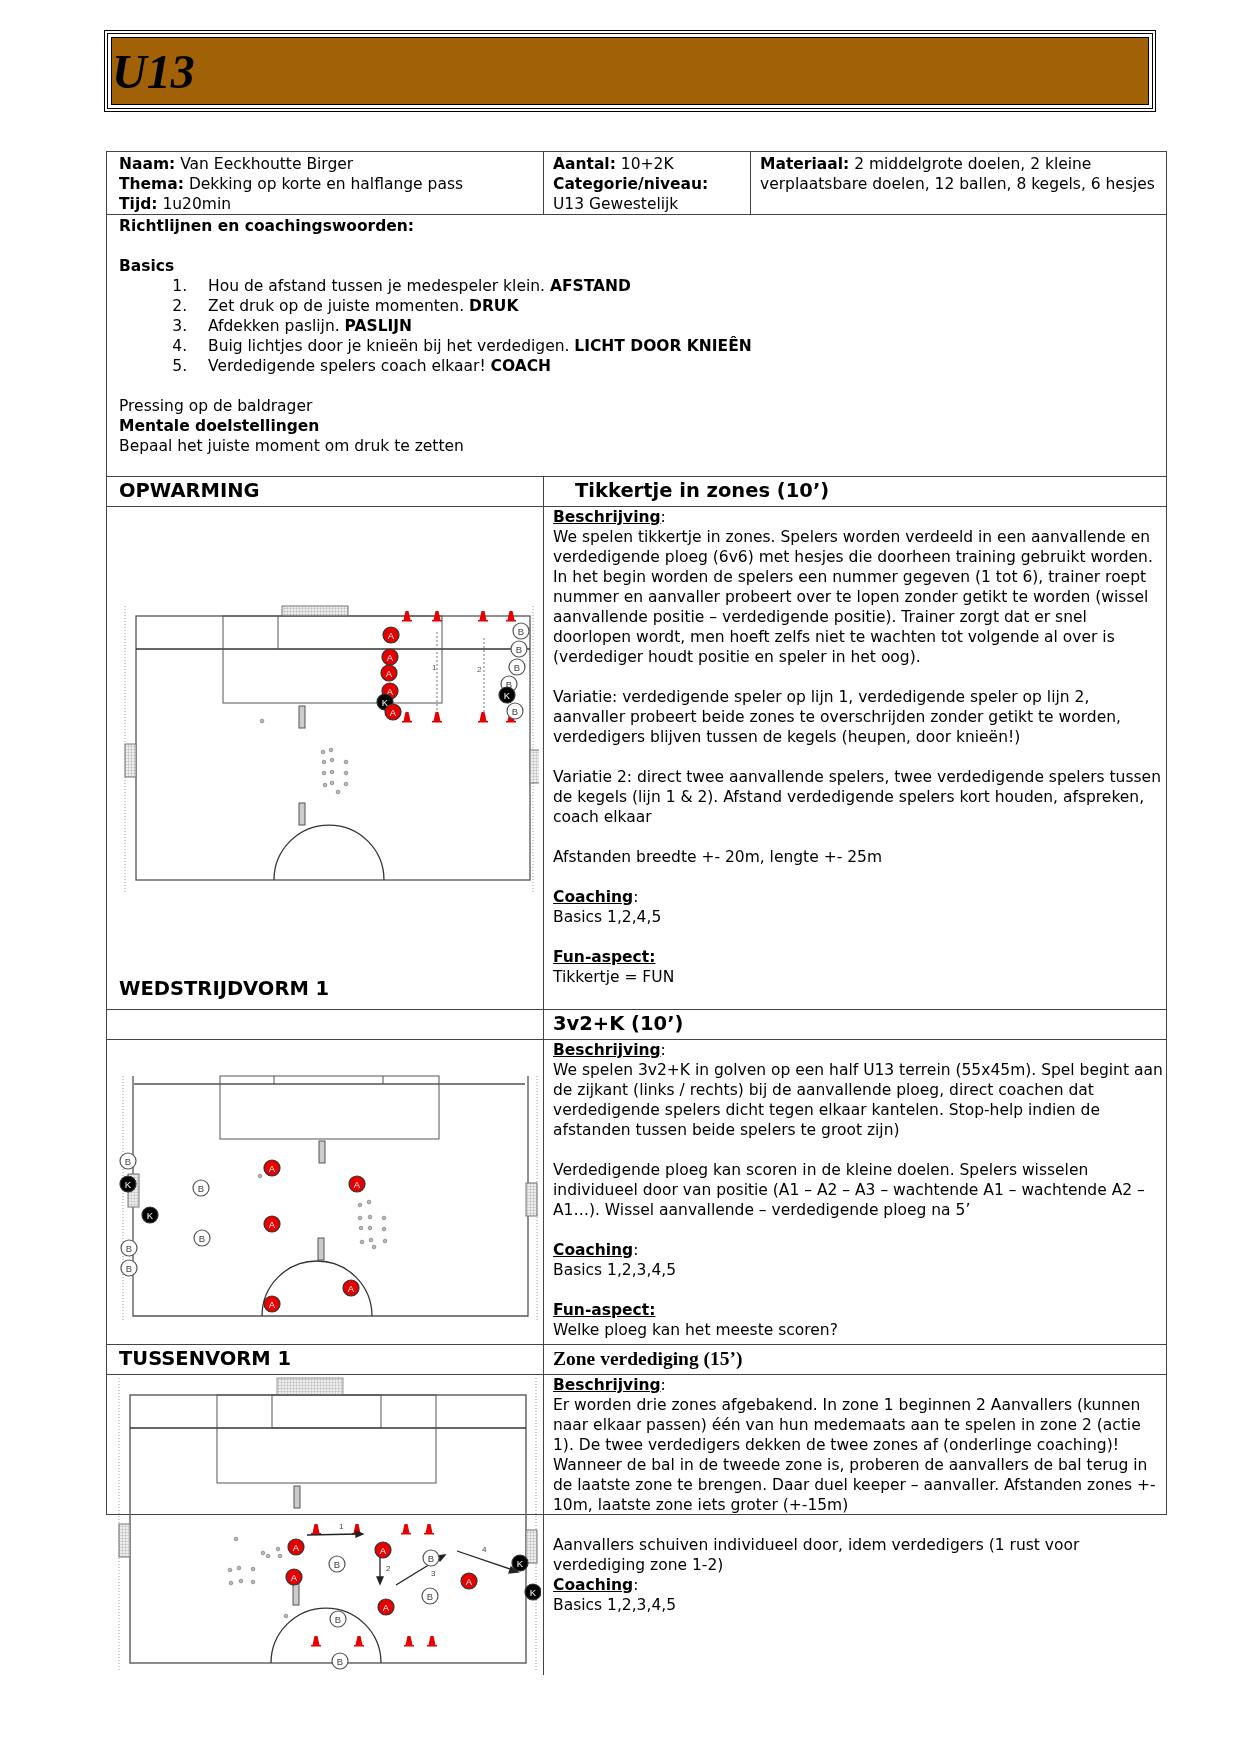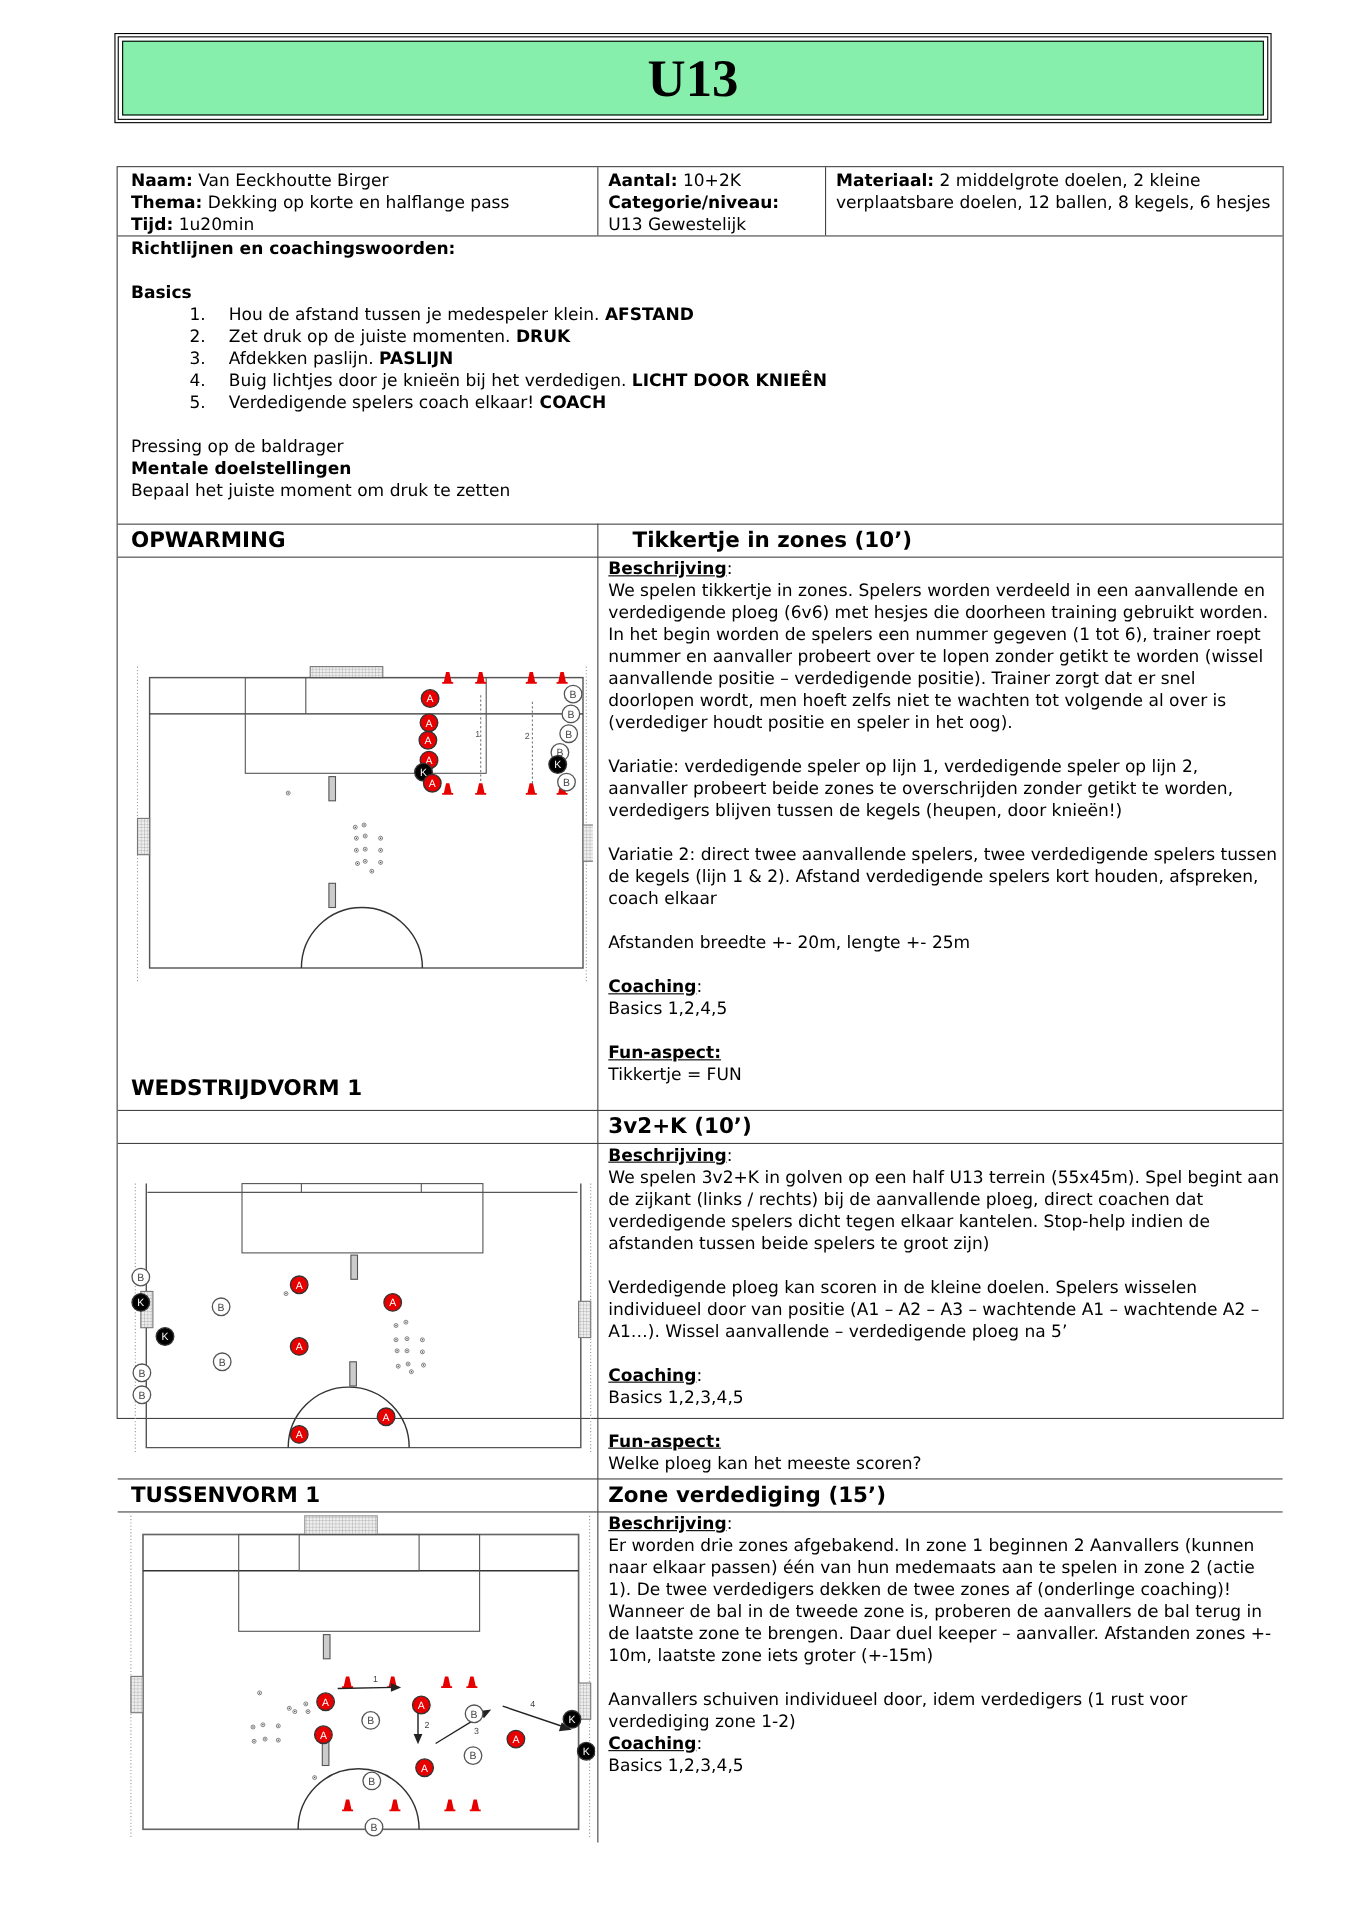--- a/index.html
+++ b/index.html
@@ -1,20 +1,20 @@
 <!DOCTYPE html>
 <html><head>
 <meta charset="utf-8">
 <style>
   html, body { margin:0; padding:0; background:#fff; }
   body { width:1241px; height:1754px; position:relative; font-family:"DejaVu Sans", sans-serif; color:#000; }
   .title-box { position:absolute; left:104px; top:30px; width:1052px; height:82px; border:3px double #000; border-width:4px; border-style:double; box-sizing:border-box; }
-  .title-inner { position:absolute; left:3px; top:3px; right:3px; bottom:3px; border:1.5px solid #000; background:#86efac; display:flex; align-items:center; justify-content:center; }
+  .title-inner { position:absolute; left:3px; top:3px; right:3px; bottom:3px; border:1.5px solid #000; background:#a16207; display:flex; align-items:center; justify-content:flex-start;font-style:italic; }
   .title-text { font-family:"Liberation Serif", serif; font-weight:bold; font-size:48px; letter-spacing:0px; }
-  .tbl { position:absolute; left:106px; top:151px; width:1061px; height:1139px; border:1.5px solid #444; box-sizing:border-box; }
+  .tbl { position:absolute; left:106px; top:151px; width:1061px; height:1364px; border:1.5px solid #444; box-sizing:border-box; }
   .cell { position:absolute; box-sizing:border-box; font-size:15.5px; line-height:20px; }
   .hline { position:absolute; left:0; right:0; height:0; border-top:1.5px solid #444; }
   .vline { position:absolute; width:0; border-left:1.5px solid #444; }
   b, .b { font-weight:bold; }
   .sec-title { font-weight:bold; font-size:19.5px; line-height:26px; }
   .u { text-decoration:underline; font-weight:bold; }
   ol { margin:0; padding-left:73px; }
   ol li { padding-left:16px; }
   p { margin:0; }
   .gap { height:20px; }
@@ -355,21 +355,21 @@
           <text x="232" y="219.5" font-size="9.5" text-anchor="middle" fill="#fff">A</text>
         </g>
         <g>
           <circle cx="153" cy="232" r="8" fill="#e60000" stroke="#333" stroke-width="1.2"></circle>
           <text x="153" y="235.5" font-size="9.5" text-anchor="middle" fill="#fff">A</text>
         </g>
       </g>
   </svg>
 
   <div class="cell sec-title" style="left:12px; top:1194px;">TUSSENVORM 1</div>
-  <div class="cell sec-title" style="left:446px; top:1194px;">Zone verdediging (15’)</div>
+  <div class="cell sec-title" style="left:446px; top:1194px;font-family:Liberation Serif, serif;">Zone verdediging (15’)</div>
 
   <div class="cell" style="left:446px; top:1223px; width:610px;">
     <div><span class="u">Beschrijving</span><span>:</span></div>
     <p>Er worden drie zones afgebakend. In zone 1 beginnen 2 Aanvallers (kunnen naar elkaar passen)  één van hun medemaats aan te spelen in zone 2 (actie 1). De twee verdedigers dekken de twee zones af (onderlinge coaching)! Wanneer de bal in de tweede zone is, proberen de aanvallers de bal terug in de laatste zone te brengen. Daar duel keeper – aanvaller. Afstanden zones +- 10m, laatste zone iets groter (+-15m)</p>
     <div class="gap"></div>
     <p>Aanvallers schuiven individueel door, idem verdedigers (1 rust voor verdediging zone 1-2)</p>
     <div><span class="u">Coaching</span><span>:</span></div>
     <p>Basics 1,2,3,4,5</p>
   </div>
 

